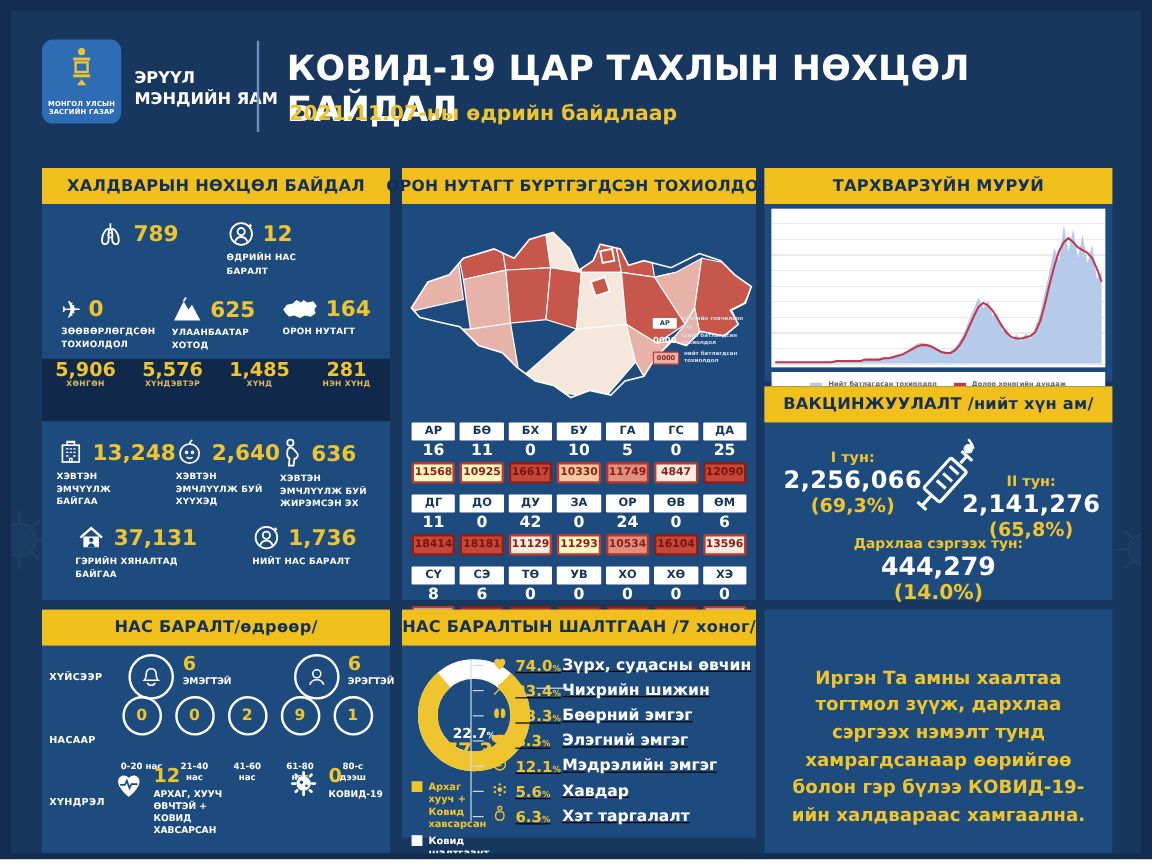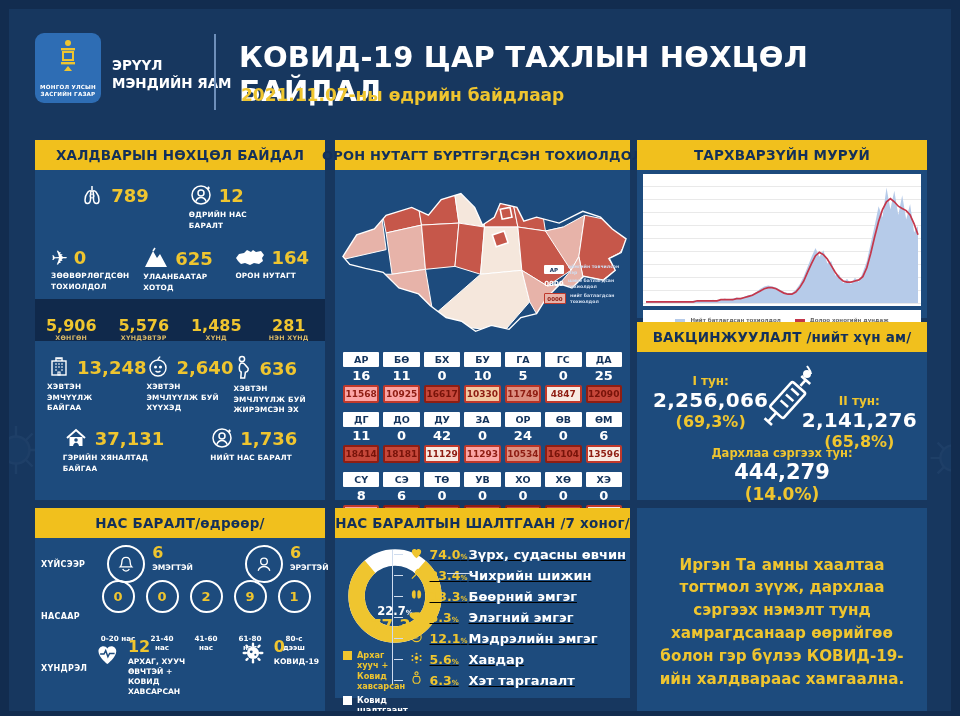--- a/index.html
+++ b/index.html
@@ -30,21 +30,21 @@
   .p4{left:35px;top:508px;width:290px;height:226px;}
   .p5{left:335px;top:508px;width:295px;height:190px;}
   .p6{left:637px;top:508px;width:290px;height:228px;}
 
   
   .srow{display:flex;align-items:flex-start;}
   .stat{display:flex;flex-direction:column;}
   .stat-top{display:flex;align-items:center;gap:6px;}
   .stat-num{color:#efc52f;font-weight:bold;font-size:18px;}
   .stat-lbl{color:#fff;font-weight:bold;font-size:7.3px;line-height:1.45;margin-top:3px;max-width:92px;letter-spacing:.2px;}
-  .sev{height:42px;background:#10294b;display:flex;align-items:flex-end;margin-top:4px;}
+  .sev{height:52px;background:#10294b;display:flex;align-items:flex-start;margin-top:4px;}
   .sev > div{flex:1;text-align:center;}
   .sev-num{color:#efc52f;font-weight:bold;font-size:16px;line-height:1.1;}
   .sev-lbl{color:#d9b867;font-weight:bold;font-size:6.3px;letter-spacing:.3px;}
 
   
   .map-wrap{position:relative;height:178px;}
   .map-legend{position:absolute;right:8px;top:94px;display:flex;flex-direction:column;gap:3px;}
   .mlg-row{display:flex;align-items:center;gap:4px;}
   .mlg-chip{width:20px;height:9px;border-radius:1px;font-size:5.5px;font-weight:bold;display:flex;align-items:center;justify-content:center;}
   .mlg-chip.white{background:#fff;color:#14345c;}
@@ -52,21 +52,21 @@
   .mlg-chip.pink{background:#e7b3a9;color:#8e1d12;border:1px solid #c0392b;}
   .mlg-txt{color:#cfdcee;font-size:4.6px;font-weight:bold;max-width:52px;line-height:1.25;}
   .ptable{padding:4px 8px 0 8px;}
   .prow{display:flex;gap:4px;margin-bottom:9px;}
   .prov{flex:1;}
   .prov-code{background:#fff;color:#14345c;font-size:9.5px;font-weight:bold;text-align:center;padding:2px 0;border-radius:1px;}
   .prov-new{color:#fff;font-weight:bold;text-align:center;font-size:13px;line-height:18px;}
   .prov-total{font-size:9px;font-weight:bold;text-align:center;padding:2px 0;border:2px solid #c0392b;border-radius:2px;}
   .prov-total[data-tone="dark"]{background:#c6473a;color:#771309;border-color:#8e1d12;}
   .prov-total[data-tone="medium"]{background:#dd8f80;color:#8e1d12;border-color:#b93325;}
-  .prov-total[data-tone="light"]{background:#fca5a5;color:#8e1d12;border-color:#c0392b;}
+  .prov-total[data-tone="light"]{background:#fef9c3;color:#8e1d12;border-color:#c0392b;}
   .prov-total[data-tone="peach"]{background:#f2c9a2;color:#8e1d12;border-color:#c0392b;}
   .prov-total[data-tone="xlight"]{background:#f8ebe2;color:#8e1d12;border-color:#c0392b;}
 
   
   .chart-area{margin:4px 6px;height:132px;background:#fff;
       background-image:repeating-linear-gradient(to bottom,#ffffff 0 12px,#e9e9e9 12px 13px);position:relative;}
   .chart-legend{display:flex;justify-content:center;gap:14px;align-items:center;height:12px;background:#fff;margin:0 6px;}
   .lg-chip{display:inline-block;width:10px;height:3px;}
   .lg-txt{font-size:5.5px;color:#666;font-weight:bold;}
 

